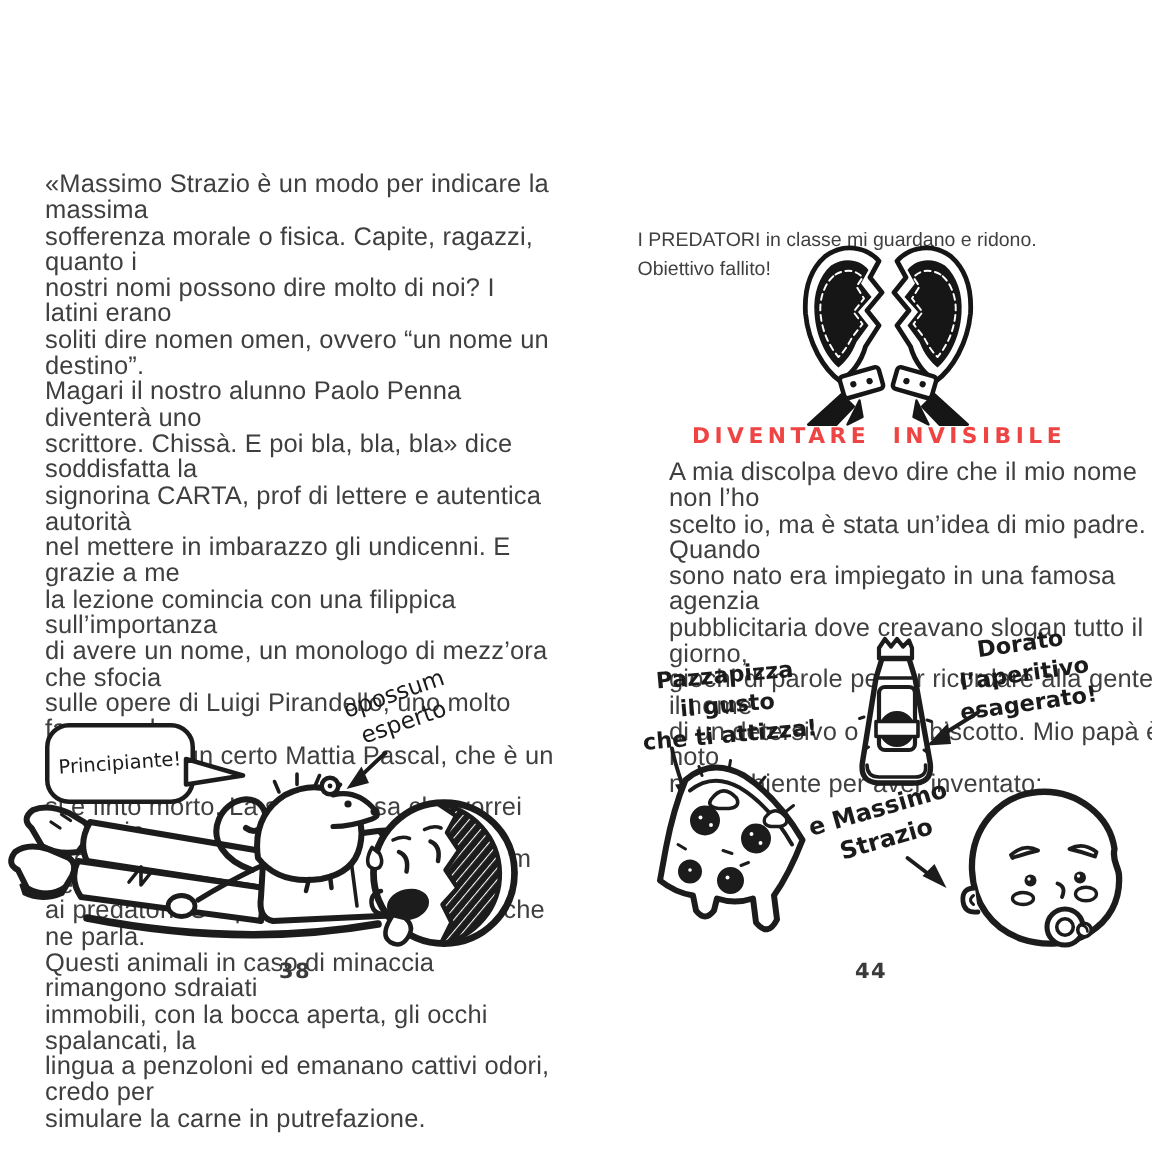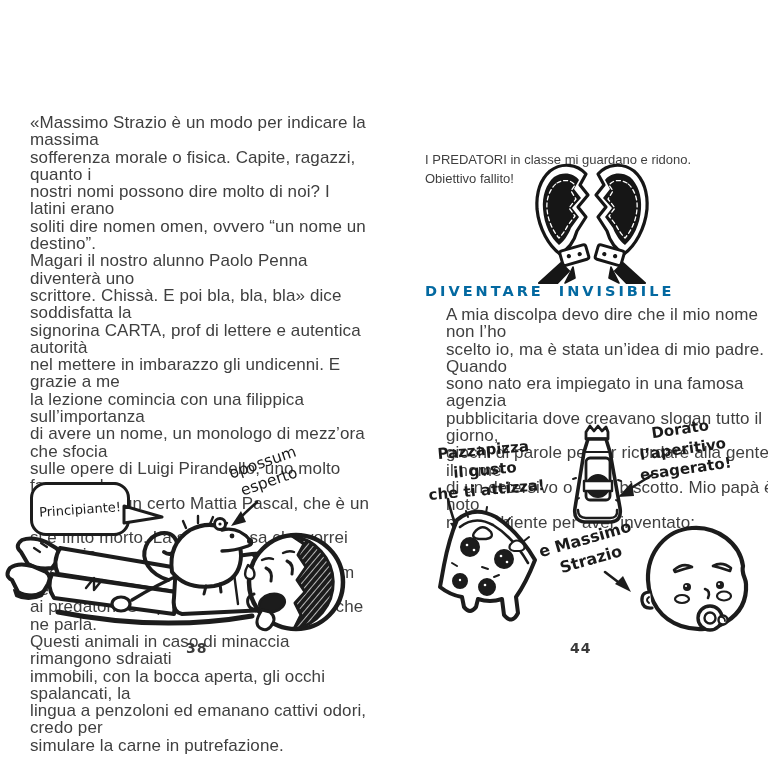--- a/index.html
+++ b/index.html
@@ -7,23 +7,23 @@
     width:768px;height:768px;background:#ffffff;position:relative;overflow:hidden;
     font-family:"Liberation Sans",sans-serif;color:#3f3f3f;
   }
   .abs{position:absolute;}
   .ml{white-space:pre-line;}
   .body-text{
     font-size:17px;line-height:17.3px;letter-spacing:0.1px;color:#3f3f3f;
   }
   .intro-text{font-size:13px;line-height:19px;color:#3f3f3f;}
   .chapter-heading{
-    width:322px;text-align:left;
+    width:322px;text-align:center;
     font-family:"DejaVu Sans",sans-serif;font-weight:700;font-size:14.5px;
-    letter-spacing:3px;word-spacing:7px;color:#0369a1;
+    letter-spacing:3px;word-spacing:7px;color:#ef4444;
   }
   .hand{
     font-family:"DejaVu Sans",sans-serif;color:#1b1b1b;text-align:center;
     white-space:pre-line;line-height:1.32;
   }
   .hand-bold{font-weight:700;}
   .page-number{
     font-family:"DejaVu Sans",sans-serif;font-size:14px;color:#3a3a3a;letter-spacing:1px;font-weight:bold;
   }
   .speech-bubble{

